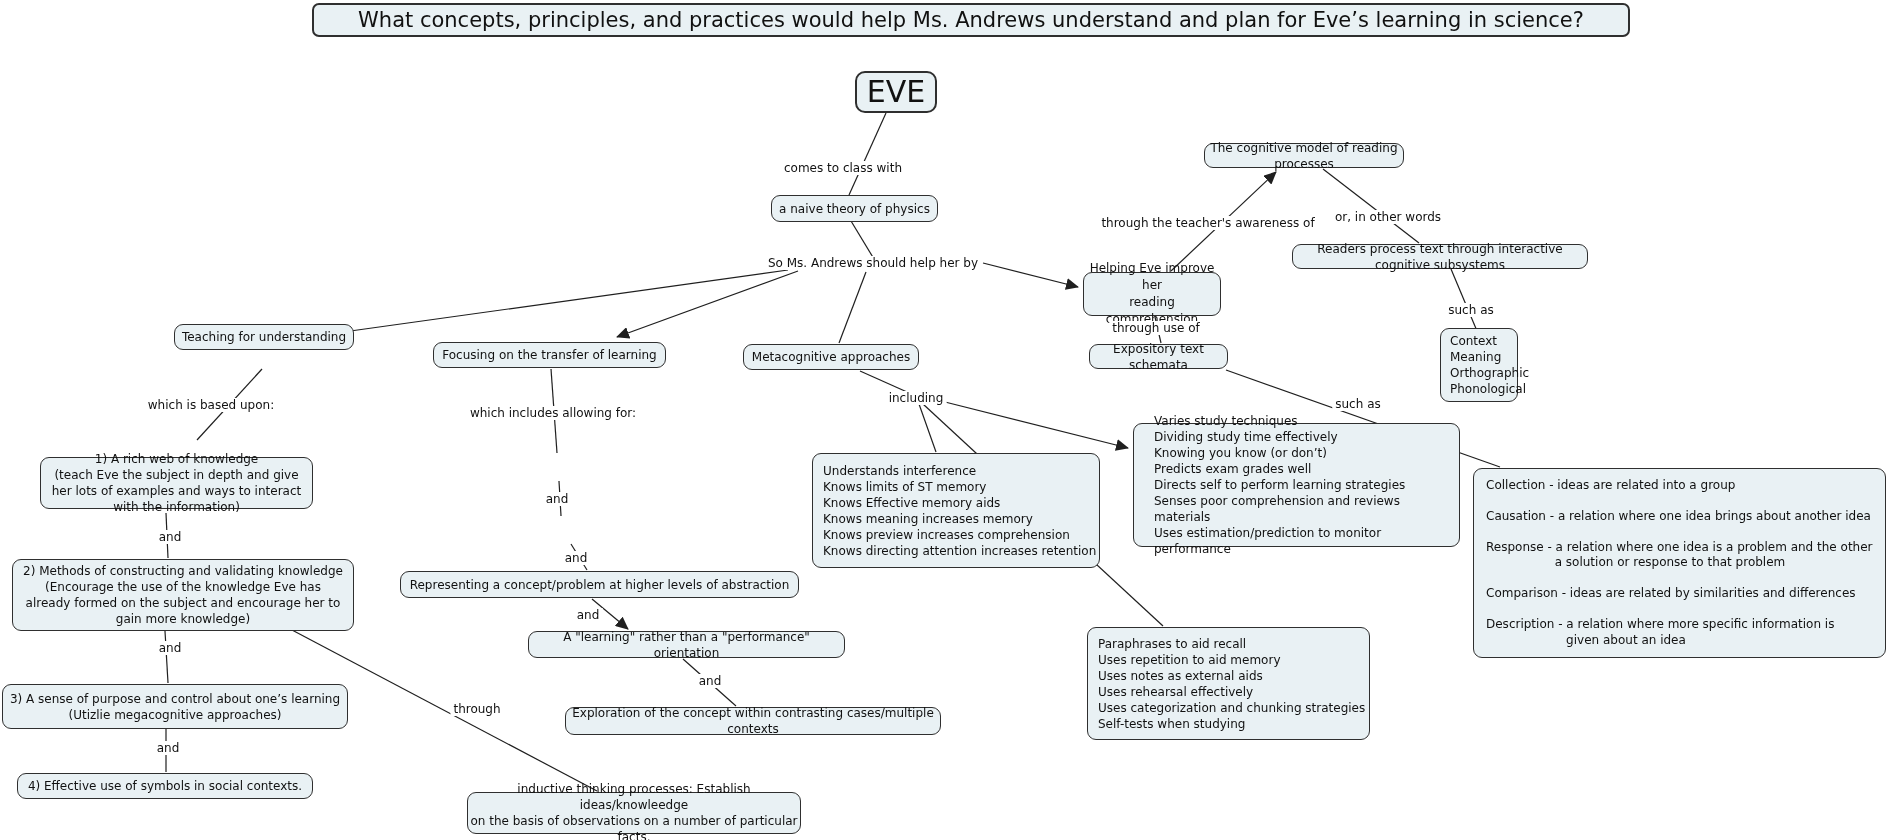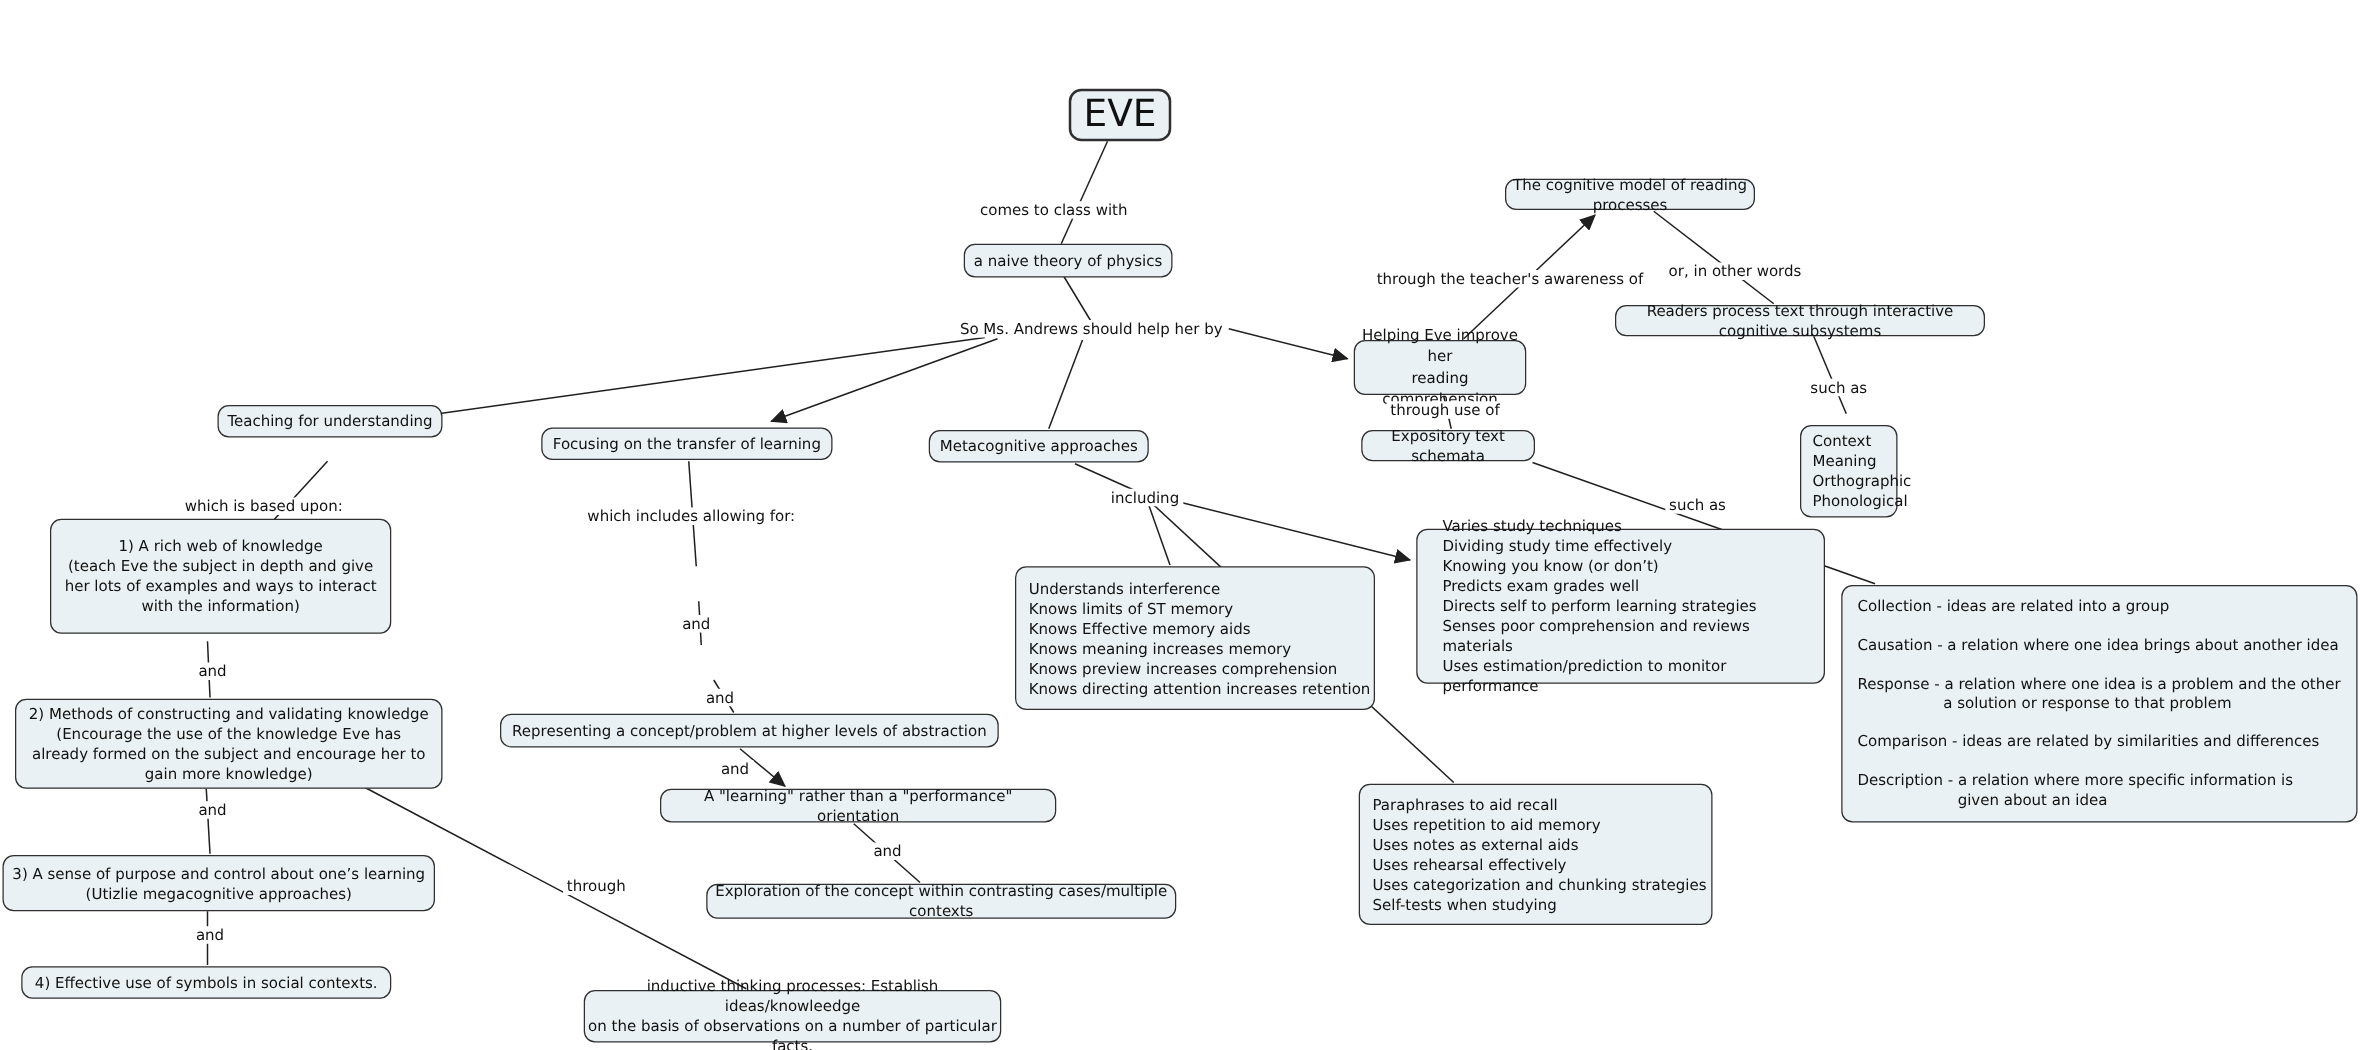--- a/index.html
+++ b/index.html
@@ -51,35 +51,36 @@
       <line x1="551" y1="369" x2="557" y2="453" stroke="#1f1f1f" stroke-width="1.2"></line>
       <line x1="559" y1="481" x2="561" y2="516" stroke="#1f1f1f" stroke-width="1.2"></line>
       <line x1="571" y1="544" x2="587" y2="570" stroke="#1f1f1f" stroke-width="1.2"></line>
       <line x1="592" y1="599" x2="628" y2="629" stroke="#1f1f1f" stroke-width="1.2" marker-end="url(#arrow)"></line>
       <line x1="683" y1="659" x2="736" y2="706" stroke="#1f1f1f" stroke-width="1.2"></line>
       <line x1="860" y1="371" x2="916" y2="396" stroke="#1f1f1f" stroke-width="1.2"></line>
       <line x1="919" y1="404" x2="936" y2="452" stroke="#1f1f1f" stroke-width="1.2"></line>
       <line x1="945" y1="402" x2="1128" y2="448" stroke="#1f1f1f" stroke-width="1.2" marker-end="url(#arrow)"></line>
       <line x1="923" y1="404" x2="1163" y2="626" stroke="#1f1f1f" stroke-width="1.2"></line>
     </svg>
+    <div class="node" style="left: 312px; top: 3px; width: 1318px; height: 34px; font-size: 21px; border-width: 2px; border-radius: 7px;">What concepts, principles, and practices would help Ms. Andrews understand and plan for Eve’s learning in science?</div>
     <div class="node" style="left: 855px; top: 71px; width: 82px; height: 42px; font-size: 30px; border-width: 2px; border-radius: 10px;">EVE</div>
     <div class="node" style="left: 771px; top: 195px; width: 167px; height: 27px; font-size: 12px; border-width: 1.3px; border-radius: 9px;">a naive theory of physics</div>
     <div class="node" style="left: 1204px; top: 143px; width: 200px; height: 25px; font-size: 12px; border-width: 1.3px; border-radius: 9px;">The cognitive model of reading processes</div>
     <div class="node" style="left: 1292px; top: 244px; width: 296px; height: 25px; font-size: 12px; border-width: 1.3px; border-radius: 9px;">Readers process text through interactive cognitive subsystems</div>
     <div class="node" style="left: 1083px; top: 272px; width: 138px; height: 44px; font-size: 12px; border-width: 1.3px; border-radius: 9px; line-height: 17px;">Helping Eve improve her
 reading comprehension</div>
     <div class="node" style="left: 1089px; top: 344px; width: 139px; height: 25px; font-size: 12px; border-width: 1.3px; border-radius: 9px;">Expository text schemata</div>
-    <div class="node left" style="left: 1440px; top: 340px; width: 78px; height: 74px; font-size: 12px; border-width: 1.3px; border-radius: 9px; padding-left: 9px;">Context
+    <div class="node left" style="left: 1440px; top: 328px; width: 78px; height: 74px; font-size: 12px; border-width: 1.3px; border-radius: 9px; padding-left: 9px;">Context
 Meaning
 Orthographic
 Phonological</div>
     <div class="node" style="left: 174px; top: 324px; width: 180px; height: 26px; font-size: 12px; border-width: 1.3px; border-radius: 9px;">Teaching for understanding</div>
     <div class="node" style="left: 433px; top: 342px; width: 233px; height: 26px; font-size: 12px; border-width: 1.3px; border-radius: 9px;">Focusing on the transfer of learning</div>
     <div class="node" style="left: 743px; top: 344px; width: 176px; height: 26px; font-size: 12px; border-width: 1.3px; border-radius: 9px;">Metacognitive approaches</div>
-    <div class="node" style="left: 40px; top: 415px; width: 273px; height: 92px; font-size: 12px; border-width: 1.3px; border-radius: 9px;">1) A rich web of knowledge
+    <div class="node" style="left: 40px; top: 457px; width: 273px; height: 52px; font-size: 12px; border-width: 1.3px; border-radius: 9px;">1) A rich web of knowledge
 (teach Eve the subject in depth and give
 her lots of examples and ways to interact
 with the information)</div>
     <div class="node" style="left: 12px; top: 559px; width: 342px; height: 72px; font-size: 12px; border-width: 1.3px; border-radius: 9px;">2) Methods of constructing and validating knowledge
 (Encourage the use of the knowledge Eve has
 already formed on the subject and encourage her to
 gain more knowledge)</div>
     <div class="node" style="left: 2px; top: 684px; width: 346px; height: 45px; font-size: 12px; border-width: 1.3px; border-radius: 9px;">3) A sense of purpose and control about one’s learning
 (Utizlie megacognitive approaches)</div>
     <div class="node" style="left: 17px; top: 773px; width: 296px; height: 26px; font-size: 12px; border-width: 1.3px; border-radius: 9px;">4) Effective use of symbols in social contexts.</div>

